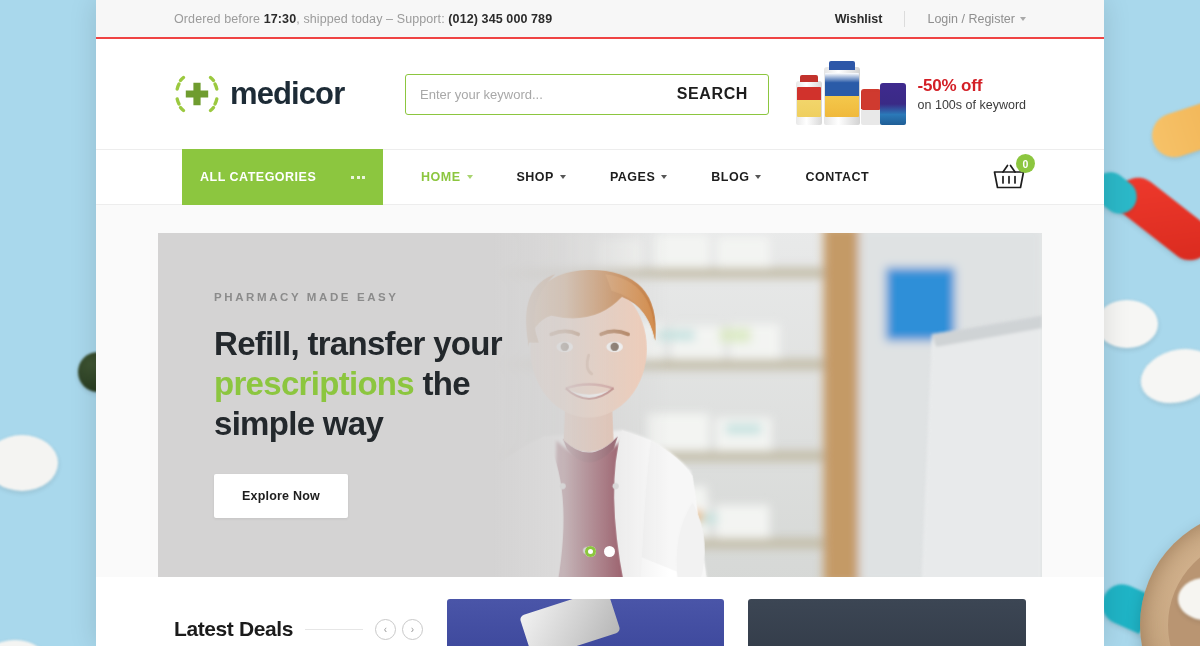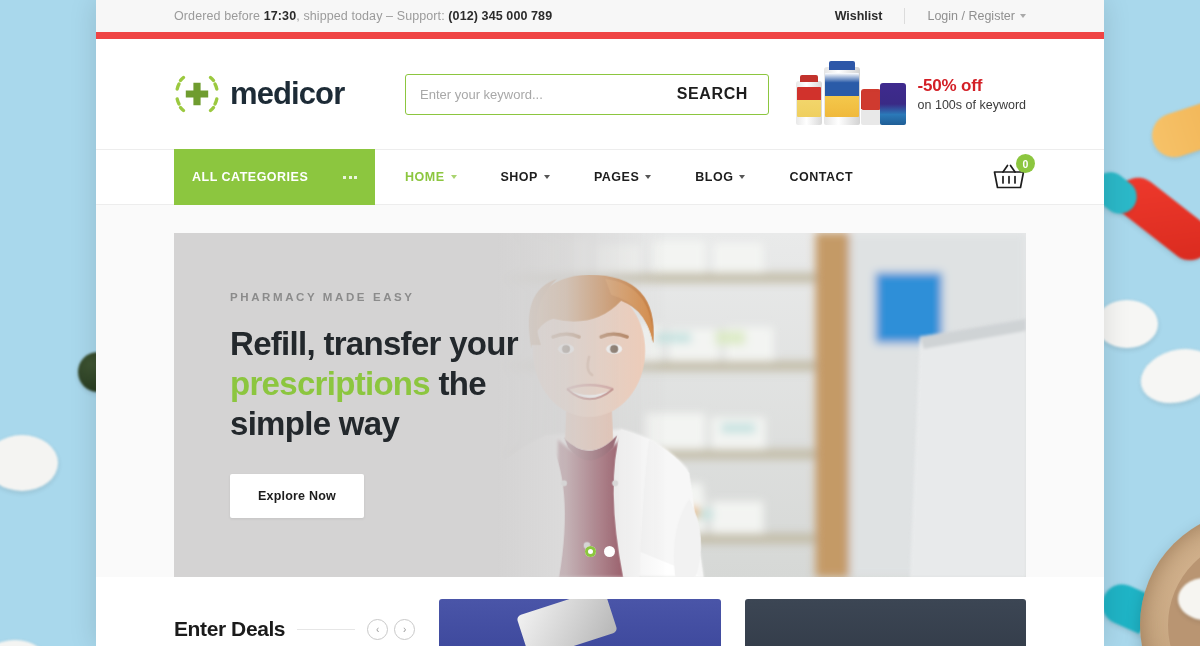--- a/index.html
+++ b/index.html
@@ -36,21 +36,21 @@
   
   #site {
     position: absolute; left: 96px; top: 0; width: 1008px; height: 646px;
     background: #ffffff;
     box-shadow: 0 0 26px rgba(0,0,0,.13);
     overflow: hidden;
   }
 
   
   .topbar {
-    height: 39px; background: #f7f7f7; border-bottom: 7px solid #ef4444;
+    height: 39px; background: #f7f7f7; border-bottom: 2px solid #ef4444;
     display: flex; align-items: center; justify-content: space-between;
     padding: 0 78px 0 78px;
     font-size: 12.5px; color: #9b9b9b;
   }
   .topbar .left { white-space: nowrap; letter-spacing: .1px; }
   .topbar .left b { color: #2b2b2b; font-weight: 700; }
   .topbar .right { display: flex; align-items: center; gap: 0; white-space: nowrap; }
   .topbar .wishlist { color: #2b2b2b; font-weight: 700; font-size: 12.5px; padding-right: 22px; cursor: pointer;}
   .topbar .divider { width: 1px; height: 16px; background: #dcdcdc; }
   .topbar .login { color: #8f8f8f; padding-left: 22px; cursor: pointer; display:flex; align-items:center; gap:5px; }
@@ -97,21 +97,21 @@
   
   .navbar {
     height: 56px; border-top: 1px solid #ededed; border-bottom: 1px solid #ededed;
     display: flex; align-items: stretch; padding: 0 78px; background: #fff;
     position: relative;
   }
   .allcat {
     width: 201px; background: #8cc63f; color: #fff;
     display: flex; align-items: center; justify-content: space-between;
     padding: 0 18px; font-size: 12.5px; font-weight: 700; letter-spacing: .5px;
-    cursor: pointer; align-self: stretch; margin: -1px 0;
+    cursor: pointer; align-self: stretch; margin: -1px 8px;
   }
   .dots { display: flex; gap: 2.5px; }
   .dots i { width: 3px; height: 3px; background: rgba(255,255,255,.82); display: block; }
   .menu { display: flex; align-items: center; gap: 12px; margin-left: 14px; }
   .menu a {
     display: flex; align-items: center; gap: 6px;
     font-size: 12.5px; font-weight: 700; color: #1d1d1d; letter-spacing: .5px;
     text-decoration: none; padding: 0 16px; cursor: pointer;
   }
   .menu a.active { color: #8cc63f; }
@@ -119,21 +119,21 @@
   .cart-badge {
     position: absolute; right: -9px; top: 4px;
     width: 19px; height: 19px; border-radius: 50%; background: #8cc63f;
     color: #fff; font-size: 10.5px; font-weight: 700;
     display: flex; align-items: center; justify-content: center;
   }
 
   
   .hero-area { background: #fafafa; padding: 28px 0 0 0; height: 372px; }
   .hero {
-    position: relative; margin: 0 78px; height: 344px; overflow: hidden;
+    position: relative; margin: 0 62px; height: 344px; overflow: hidden;
     background: #cfcfcf;
   }
   .hero-photo { position: absolute; inset: 0; }
   .hero-overlay {
     position: absolute; inset: 0;
     background: linear-gradient(to right, #d4d3d3 0%, #d4d3d3 38%, rgba(212,211,211,.82) 46%, rgba(212,211,211,0) 58%);
   }
   .hero-content { position: absolute; left: 56px; top: 58px; z-index: 3; }
   .eyebrow { font-size: 11.5px; letter-spacing: 2.6px; color: #8b8b8b; font-weight: 700; }
   .hero-h1 { margin-top: 21px; font-size: 33px; line-height: 40px; font-weight: 700; color: #23282c; letter-spacing: -.7px; }
@@ -436,21 +436,21 @@
         </div>
 
         <div class="hero-dots">
           <span class="on"></span>
           <span></span>
         </div>
       </div>
     </div>
 
     <div class="deals">
-      <div class="deals-title">Enter Deals</div>
+      <div class="deals-title">Latest Deals</div>
       <div class="deals-rule"></div>
       <div class="arrows">
         <div class="arrow">‹</div>
         <div class="arrow">›</div>
       </div>
       <div class="banners">
         <div class="banner b1">
             <div class="pack"></div>
           </div>
         <div class="banner b2"></div>

